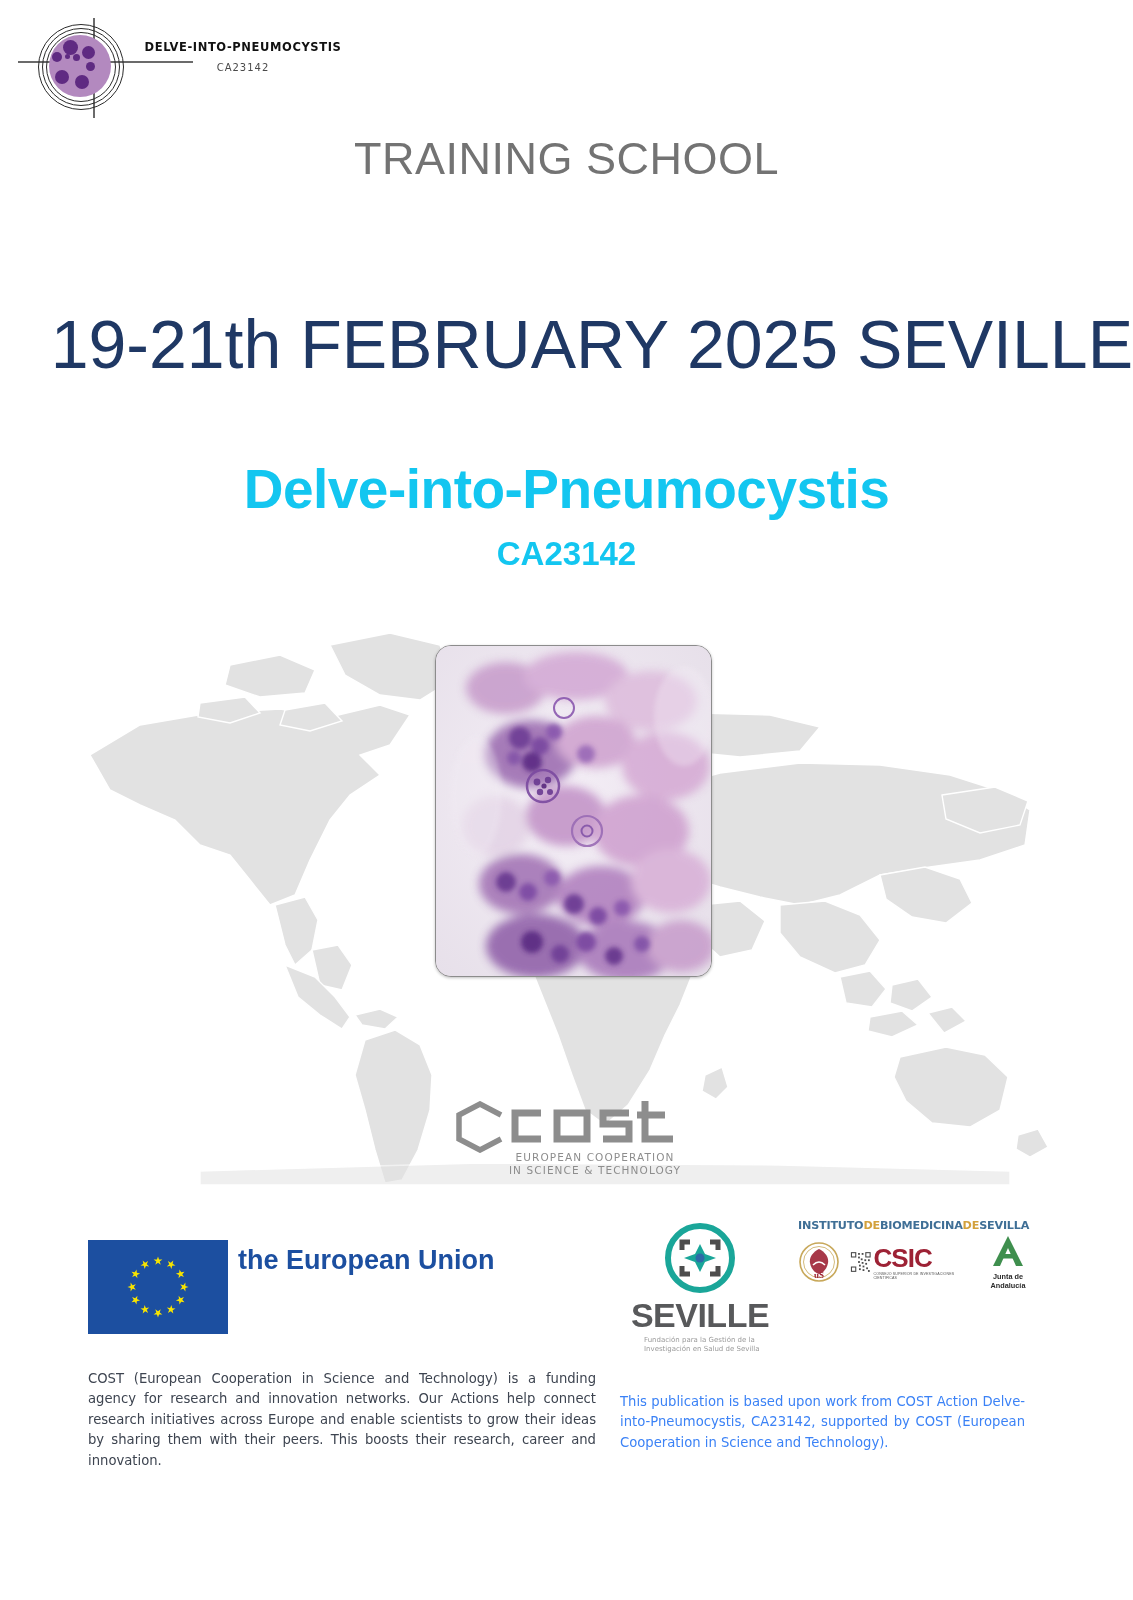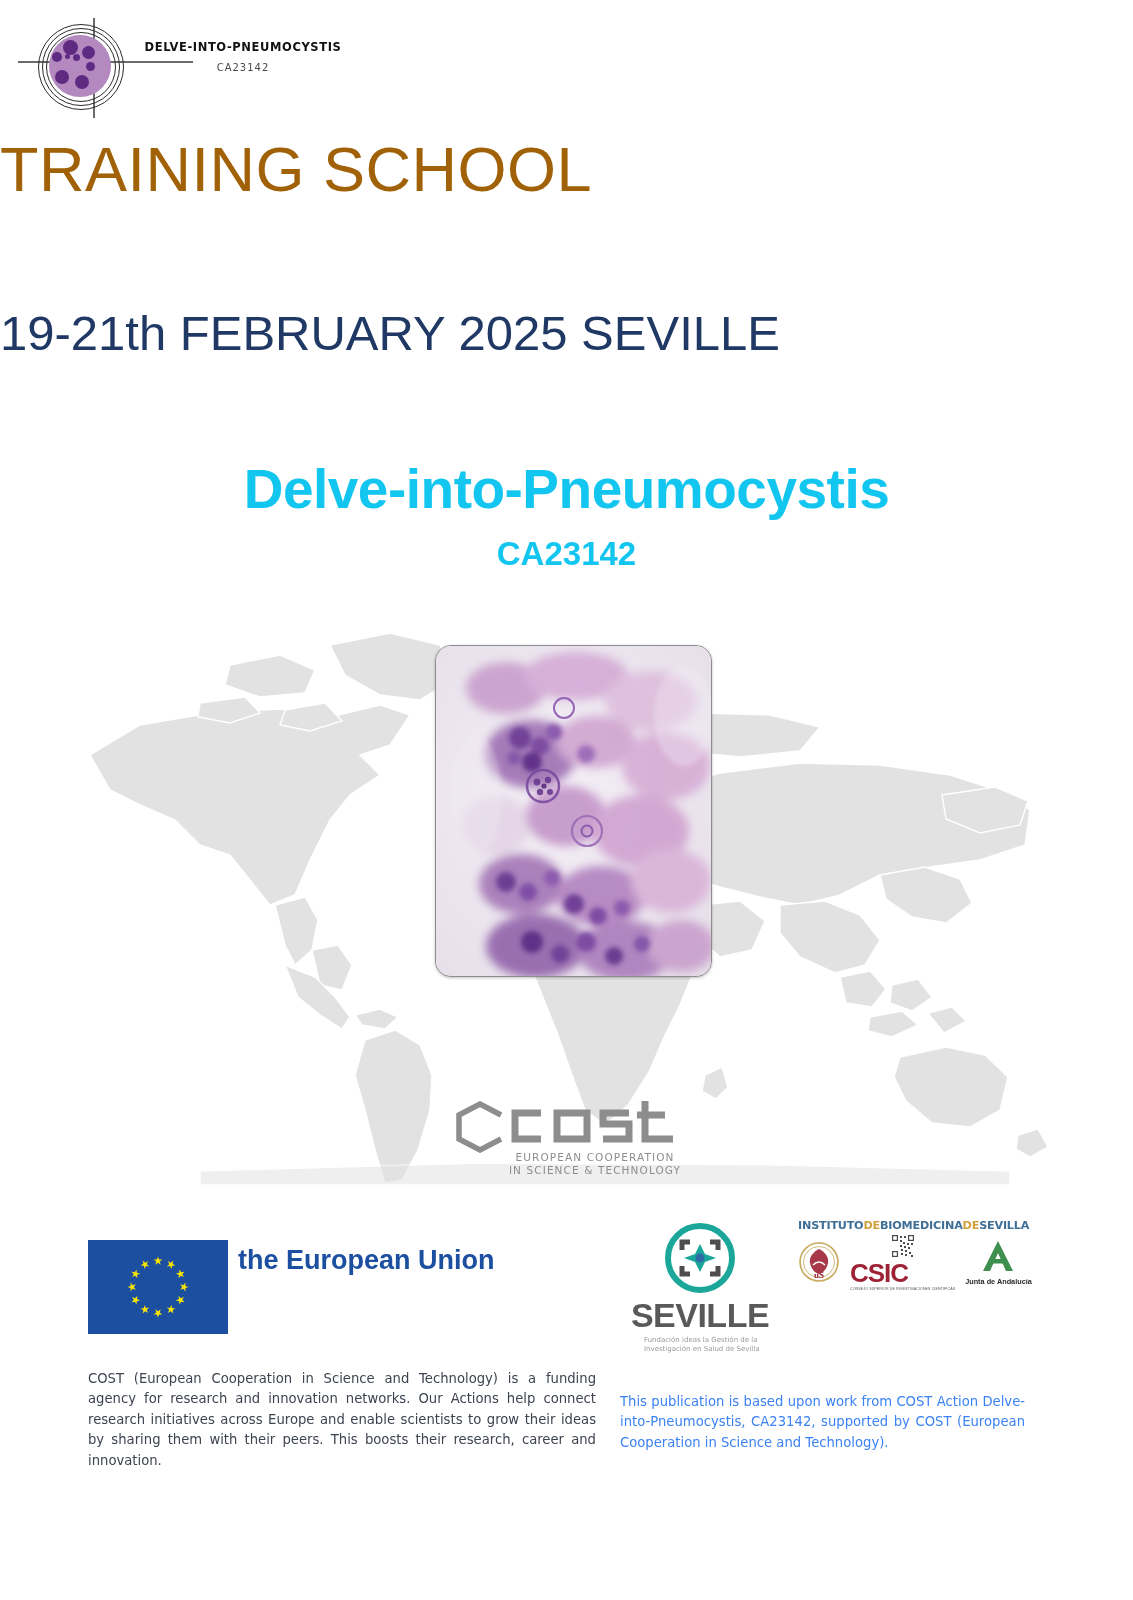--- a/index.html
+++ b/index.html
@@ -22,24 +22,24 @@
   .cellbody{position:absolute;left:17px;top:17px;width:62px;height:62px;border-radius:50%;
             background:#b389bf;}
   .nuc{position:absolute;border-radius:50%;background:#5f2a82;}
   .brandtext{position:absolute;left:120px;top:28px;width:210px;text-align:center;}
   .brandtitle{font-size:11.5px;font-weight:bold;letter-spacing:0.6px;color:#111;
               font-family:"DejaVu Sans", sans-serif;white-space:nowrap;}
   .brandcode{font-size:10px;color:#4a4a4a;margin-top:8px;letter-spacing:1px;
              font-family:"DejaVu Sans", sans-serif;}
 
   
-  .title-main{position:absolute;left:0;right:0;top:133px;text-align:left;
-      font-size:63px;font-weight:400;color:#a16207;letter-spacing:0.5px;}
-  .title-date{position:absolute;left:0;right:0;top:305px;text-align:left;
-      font-size:49px;font-weight:400;color:#1f3864;}
+  .title-main{position:absolute;left:0;right:0;top:133px;text-align:center;
+      font-size:45px;font-weight:400;color:#737373;letter-spacing:0.5px;}
+  .title-date{position:absolute;left:0;right:0;top:305px;text-align:right;
+      font-size:68px;font-weight:400;color:#1f3864;}
   .title-action{position:absolute;left:0;right:0;top:457px;text-align:center;
       font-size:55px;font-weight:bold;color:#13c6f0;letter-spacing:-0.5px;}
   .title-code{position:absolute;left:0;right:0;top:535px;text-align:center;
       font-size:33px;font-weight:bold;color:#13c6f0;}
 
   
   .mappanel{position:absolute;left:80px;top:605px;width:975px;height:580px;
             background:#ffffff;overflow:hidden;}
   .mapsvg{position:absolute;left:0;top:0;width:975px;height:580px;}
 
@@ -70,21 +70,21 @@
   .ibis-word{font-size:47px;font-weight:bold;color:#4a7fa5;letter-spacing:-1px;line-height:1;
              position:relative;}
   .ibis-dot{position:absolute;left:100px;top:-16px;width:29px;height:29px;border-radius:50%;
             background:radial-gradient(circle at 35% 32%, #fff3d6 0%, #f6c16a 55%, #e8a33c 100%);}
   .ibis-sub{font-size:11.2px;font-weight:bold;letter-spacing:-0.2px;margin-top:1px;
             white-space:nowrap;font-family:"DejaVu Sans", sans-serif;}
   .ibis-sub .b{color:#3f6f96;}
   .ibis-sub .o{color:#d3a13c;}
   .ibis-row{display:flex;align-items:center;gap:10px;margin-top:7px;height:46px;}
   .us-logo{width:42px;height:42px;position:relative;}
-  .csic{display:flex;align-items:center;gap:2px;flex-direction:column;}
+  .csic{display:flex;align-items:center;gap:2px;}
   .csic-qr{width:24px;height:24px;}
   .csic-word{font-size:26px;font-weight:bold;color:#9d2235;letter-spacing:-1px;line-height:1;}
   .csic-sub{font-size:3.6px;color:#555;letter-spacing:0.1px;margin-top:1px;}
   .junta{text-align:center;}
   .junta-sub{font-size:7.3px;font-weight:bold;color:#2a2a2a;margin-top:0px;}
 
   
   .foot-left{position:absolute;left:88px;top:1369px;width:508px;font-size:13.2px;
      line-height:1.55;color:#3d4450;text-align:justify;
      font-family:"DejaVu Sans", sans-serif;}
@@ -326,21 +326,21 @@
     <g stroke="#4d4d4d" stroke-width="5" fill="none" stroke-linecap="butt">
       <path d="M26 32 L26 24 L34 24"></path>
       <path d="M54 24 L62 24 L62 32"></path>
       <path d="M62 48 L62 56 L54 56"></path>
       <path d="M34 56 L26 56 L26 48"></path>
     </g>
     <path d="M44 26 L49 36 L60 40 L49 44 L44 54 L39 44 L28 40 L39 36 Z" fill="#1aa699"></path>
     <circle cx="44" cy="40" r="4.5" fill="#2e6aa8"></circle>
   </svg>
   <div class="fisevi-word">SEVILLE</div>
-  <div class="fisevi-sub">Fundación ideas la Gestión de la Investigación en Salud de Sevilla</div>
+  <div class="fisevi-sub">Fundación para la Gestión de la Investigación en Salud de Sevilla</div>
 </div>
 
 <div class="ibis">
   <div class="ibis-sub">
     <span class="b">INSTITUTO</span><span class="o">DE</span><span class="b">BIOMEDICINA</span><span class="o">DE</span><span class="b">SEVILLA</span>
   </div>
 
   <div class="ibis-row">
 
     <div class="us-logo">

